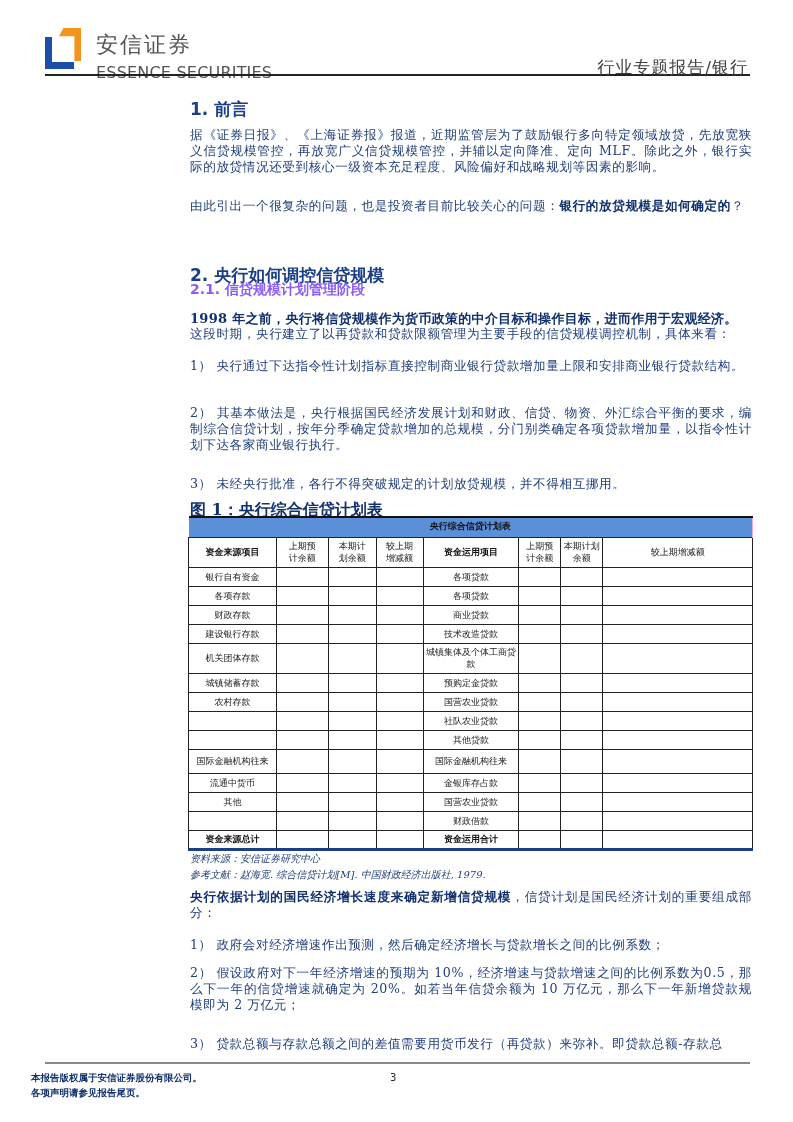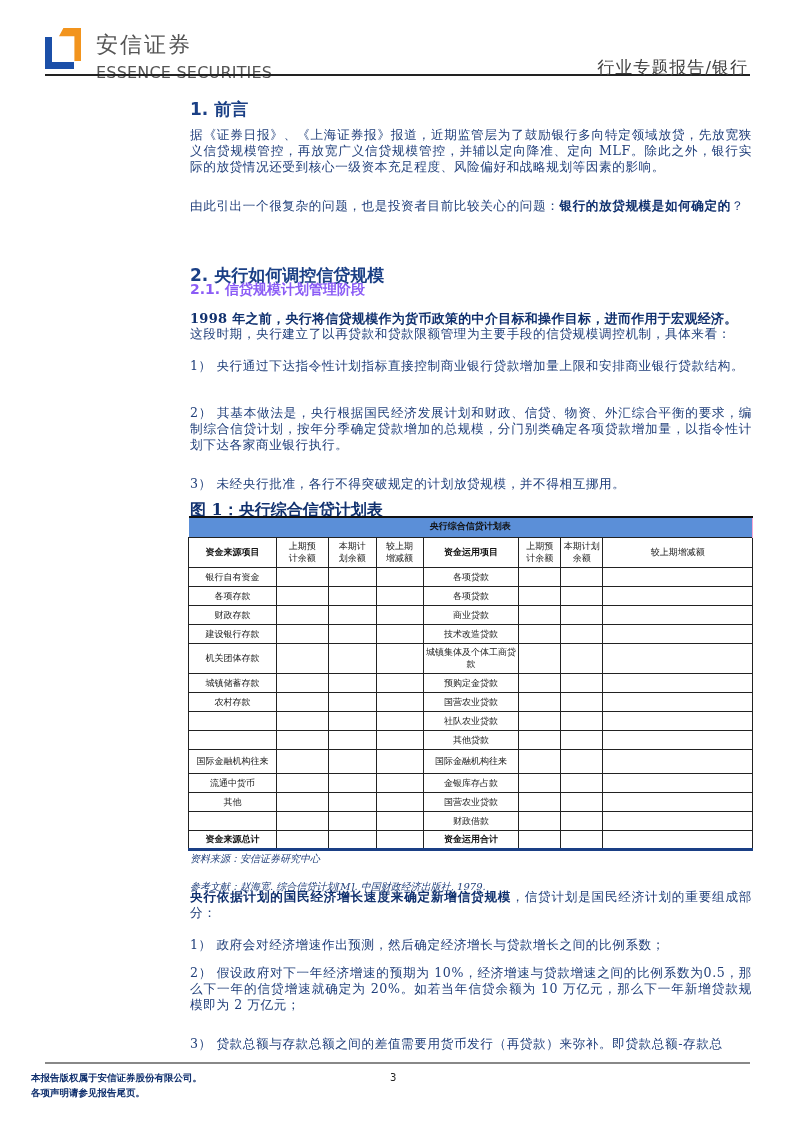--- a/index.html
+++ b/index.html
@@ -227,21 +227,21 @@
         <td></td>
         <td class="bold">资金运用合计</td>
         <td></td>
         <td></td>
         <td></td>
       </tr>
 </tbody>
   </table>
 
 <div class="src" style="top:852px;">资料来源：安信证券研究中心</div>
-<div class="src" style="top:868px;margin-top:12px;">参考文献：赵海宽. 综合信贷计划[M]. 中国财政经济出版社, 1979.</div>
+<div class="src" style="top:868px;">参考文献：赵海宽. 综合信贷计划[M]. 中国财政经济出版社, 1979.</div>
 
 <div class="p" style="top:889px;">
   <b>央行依据计划的国民经济增长速度来确定新增信贷规模</b><span>，信贷计划是国民经济计划的重要组成部分：</span>
 </div>
 <div class="p" style="top:937px;">1）  政府会对经济增速作出预测，然后确定经济增长与贷款增长之间的比例系数；</div>
 <div class="p" style="top:965px;">2）  假设政府对下一年经济增速的预期为 10%，经济增速与贷款增速之间的比例系数为0.5，那么下一年的信贷增速就确定为 20%。如若当年信贷余额为 10 万亿元，那么下一年新增贷款规模即为 2 万亿元；</div>
 <div class="p" style="top:1036px;">3）  贷款总额与存款总额之间的差值需要用货币发行（再贷款）来弥补。即贷款总额-存款总</div>
 
 <div class="footer-rule"></div>
 <div class="footer-left">

